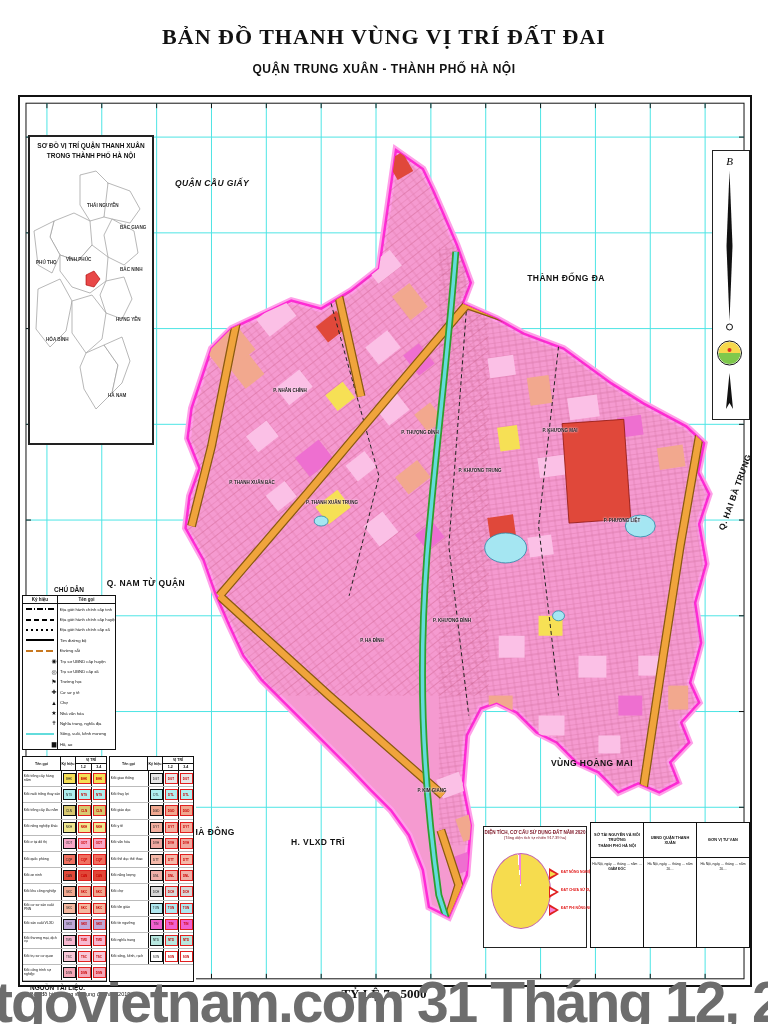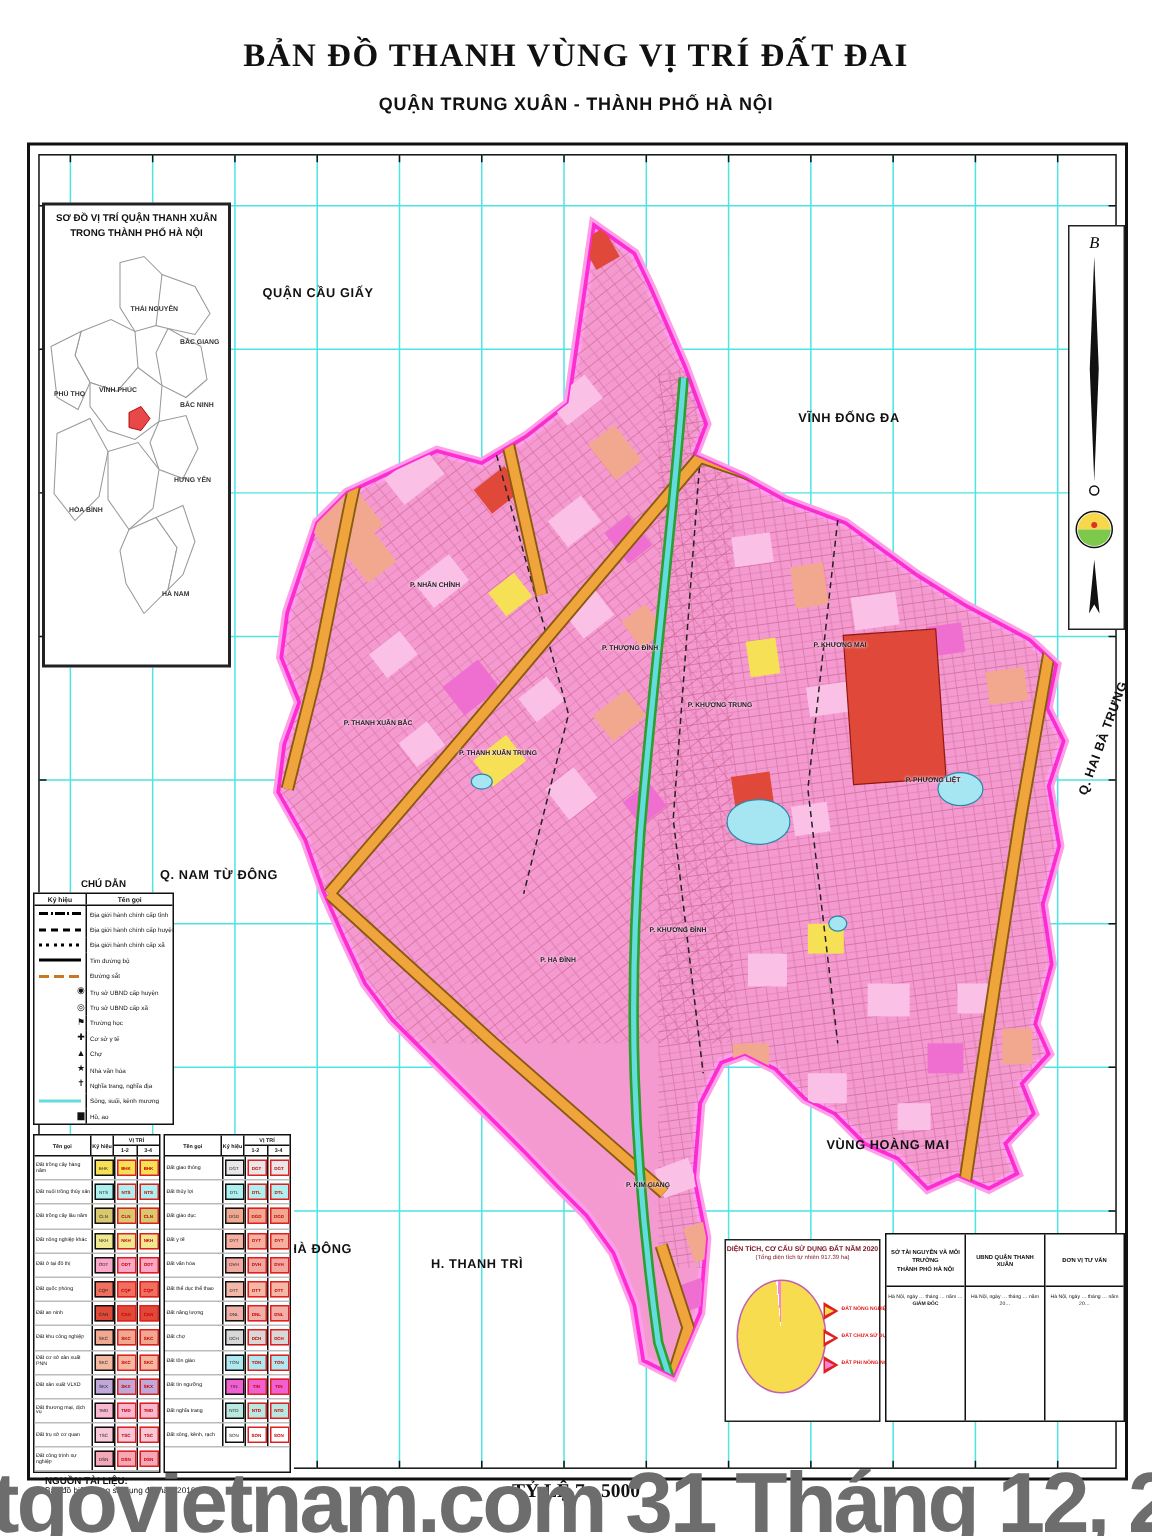--- a/index.html
+++ b/index.html
@@ -220,29 +220,29 @@
         <ellipse cx="622" cy="430" rx="15" ry="11"></ellipse>
         <ellipse cx="302" cy="425" rx="7" ry="5"></ellipse>
         <ellipse cx="540" cy="520" rx="6" ry="5"></ellipse>
       </g>
     </g>
   </svg>
 </div>
 
 <div>
 
-    <div class="abs nb-label" style="left: 212px; top: 195px; transform: translate(-50%, -50%);">QUẬN CẦU GIẤY</div>
-
-    <div class="abs nb-label" style="left: 566px; top: 278px; transform: translate(-50%, -50%);">VĨNH ĐỐNG ĐA</div>
-
-    <div class="abs nb-label" style="left: 146px; top: 583px; transform: translate(-50%, -50%);">Q. NAM TỪ ĐÔNG</div>
+    <div class="abs nb-label" style="left: 212px; top: 183px; transform: translate(-50%, -50%); font-style: italic;">QUẬN CẦU GIẤY</div>
+
+    <div class="abs nb-label" style="left: 566px; top: 278px; transform: translate(-50%, -50%);">THÀNH ĐỐNG ĐA</div>
+
+    <div class="abs nb-label" style="left: 146px; top: 583px; transform: translate(-50%, -50%);">Q. NAM TỪ QUẬN</div>
 
     <div class="abs nb-label" style="left: 207px; top: 832px; transform: translate(-50%, -50%);">Q. HÀ ĐÔNG</div>
 
-    <div class="abs nb-label" style="left: 318px; top: 842px; transform: translate(-50%, -50%);">H. THANH TRÌ</div>
+    <div class="abs nb-label" style="left: 318px; top: 842px; transform: translate(-50%, -50%);">H. VLXD TRÌ</div>
 
     <div class="abs nb-label" style="left: 592px; top: 763px; transform: translate(-50%, -50%);">VÙNG HOÀNG MAI</div>
 
     <div class="abs nb-label" style="left: 735px; top: 492px; transform: translate(-50%, -50%) rotate(-70deg);">Q. HAI BÀ TRƯNG</div>
   </div>
 
 <div>
 
     <div class="abs ward-label" style="left: 290px; top: 390px;">P. NHÂN CHÍNH</div>
 

